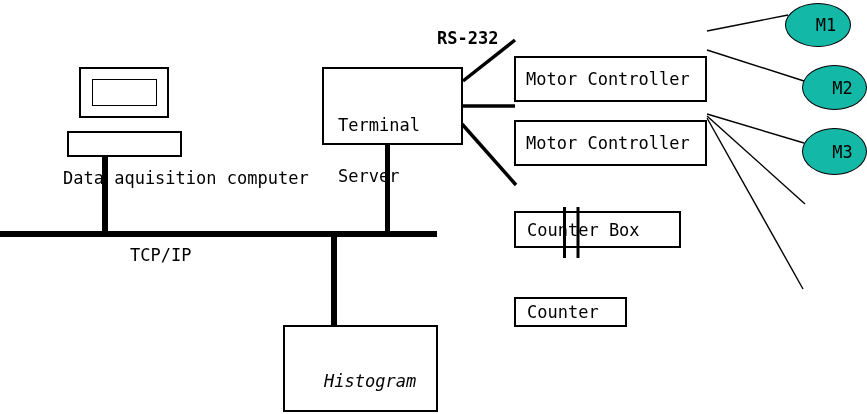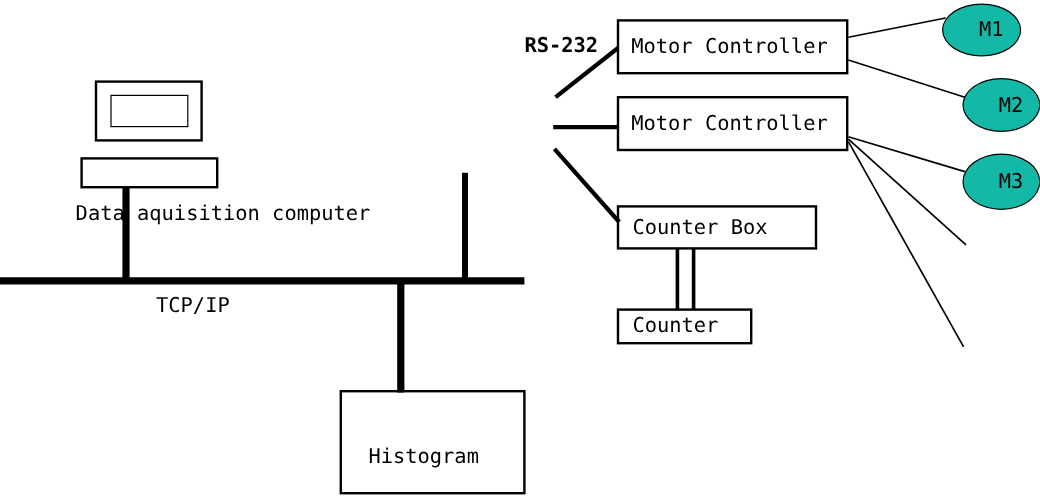--- a/index.html
+++ b/index.html
@@ -19,20 +19,21 @@
   }
   .box {
     position: absolute;
     border: 2px solid #000000;
     background: #ffffff;
     box-sizing: border-box;
   }
   .vcenter {
     display: flex;
     align-items: center;
+    margin-top: 40px;
   }
   .label {
     position: absolute;
     white-space: pre;
     line-height: 17px;
   }
   .multiline {
     line-height: 17px;
     white-space: pre;
   }
@@ -64,38 +65,44 @@
 <div id="canvas">
 
   <div>
     <div class="box" style="left:79px; top:67px; width:90px; height:51px;"></div>
     <div class="box" style="left:92px; top:79px; width:65px; height:27px; border-width:1.5px;"></div>
     <div class="box" style="left:67px; top:131px; width:115px; height:26px;"></div>
   </div>
 
   <div class="label" style="left:63px; top:170px;">Data aquisition computer</div>
 
+  <div class="box" style="left:322px; top:67px; width:141px; height:78px; padding:14px 0 0 14px;">
+    <div class="multiline">
+      <div>Terminal</div>
+      <div>Server</div>
+    </div>
+  </div>
 
   <div class="label" style="left:437px; top:30px;font-weight:bold;">RS-232</div>
 
   <div class="box vcenter" style="left:514px; top:16px; width:193px; height:46px; padding-left:10px;">
     <span>Motor Controller</span>
   </div>
   <div class="box vcenter" style="left:514px; top:80px; width:193px; height:46px; padding-left:10px;">
     <span>Motor Controller</span>
   </div>
 
   <div class="box vcenter" style="left:514px; top:171px; width:167px; height:37px; padding-left:11px;text-align:right;">
     <span>Counter Box</span>
   </div>
   <div class="box vcenter" style="left:514px; top:257px; width:113px; height:30px; padding-left:11px;">
     <span>Counter</span>
   </div>
 
-  <div class="box" style="left:283px; top:325px; width:155px; height:87px; padding:12px 0 0 22px;">
+  <div class="box" style="left:283px; top:325px; width:155px; height:87px; padding:12px 0 0 39px;font-style:italic;">
     <div class="multiline">
       <div>Histogram</div>
       
     </div>
   </div>
 
   <div class="label" style="left:130px; top:247px;">TCP/IP</div>
 
   <div class="motor" style="left:785px; top:3px; width:66px; height:44px;">
     <span>M1</span>

